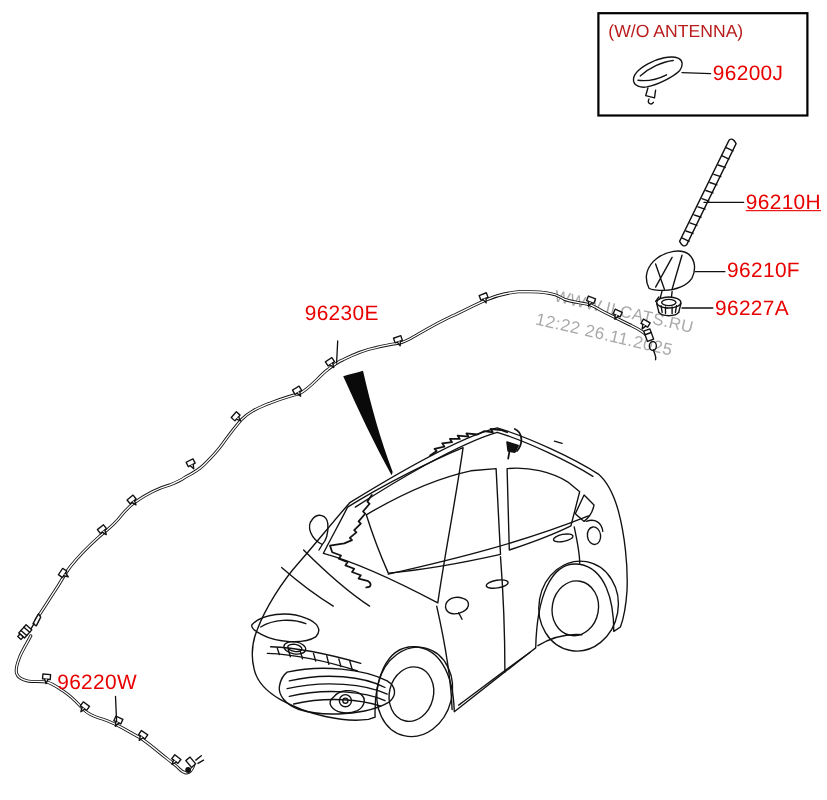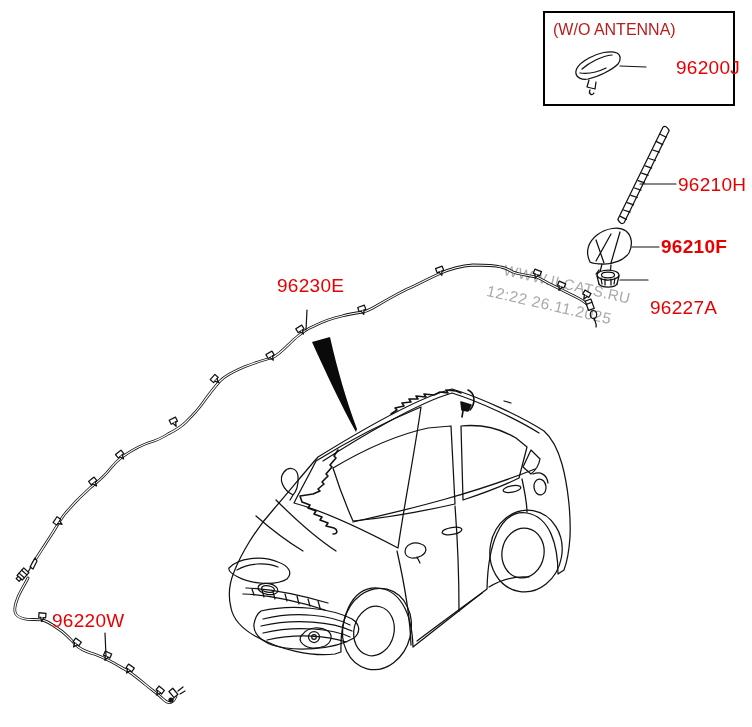--- a/index.html
+++ b/index.html
@@ -302,20 +302,20 @@
         <line x1="307" y1="310" x2="306" y2="330"></line>
         <line x1="105" y1="633" x2="106" y2="656"></line>
       </g>
     </g>
   </svg>
 
   <div class="wo-box">
     <div class="title">(W/O ANTENNA)</div>
   </div>
 
-  <div class="part-label" style="left:676px;top:58px;">96200J</div>
-  <div class="part-label" style="left:678px;top:175px;">96210H</div>
-  <div class="part-label" style="left:661px;top:237px;font-weight:bold;">96210F</div>
-  <div class="part-label" style="left:650px;top:271px;margin-top:27px;">96227A</div>
+  <div class="part-label" style="left:648px;top:58px;">96200J</div>
+  <div class="part-label" style="left:678px;top:175px;text-decoration:underline;">96210H</div>
+  <div class="part-label" style="left:661px;top:237px;">96210F</div>
+  <div class="part-label" style="left:650px;top:271px;">96227A</div>
   <div class="part-label" style="left:277px;top:276px;">96230E</div>
   <div class="part-label" style="left:52px;top:611px;">96220W</div>
 
 </div>
 
 </body></html>

